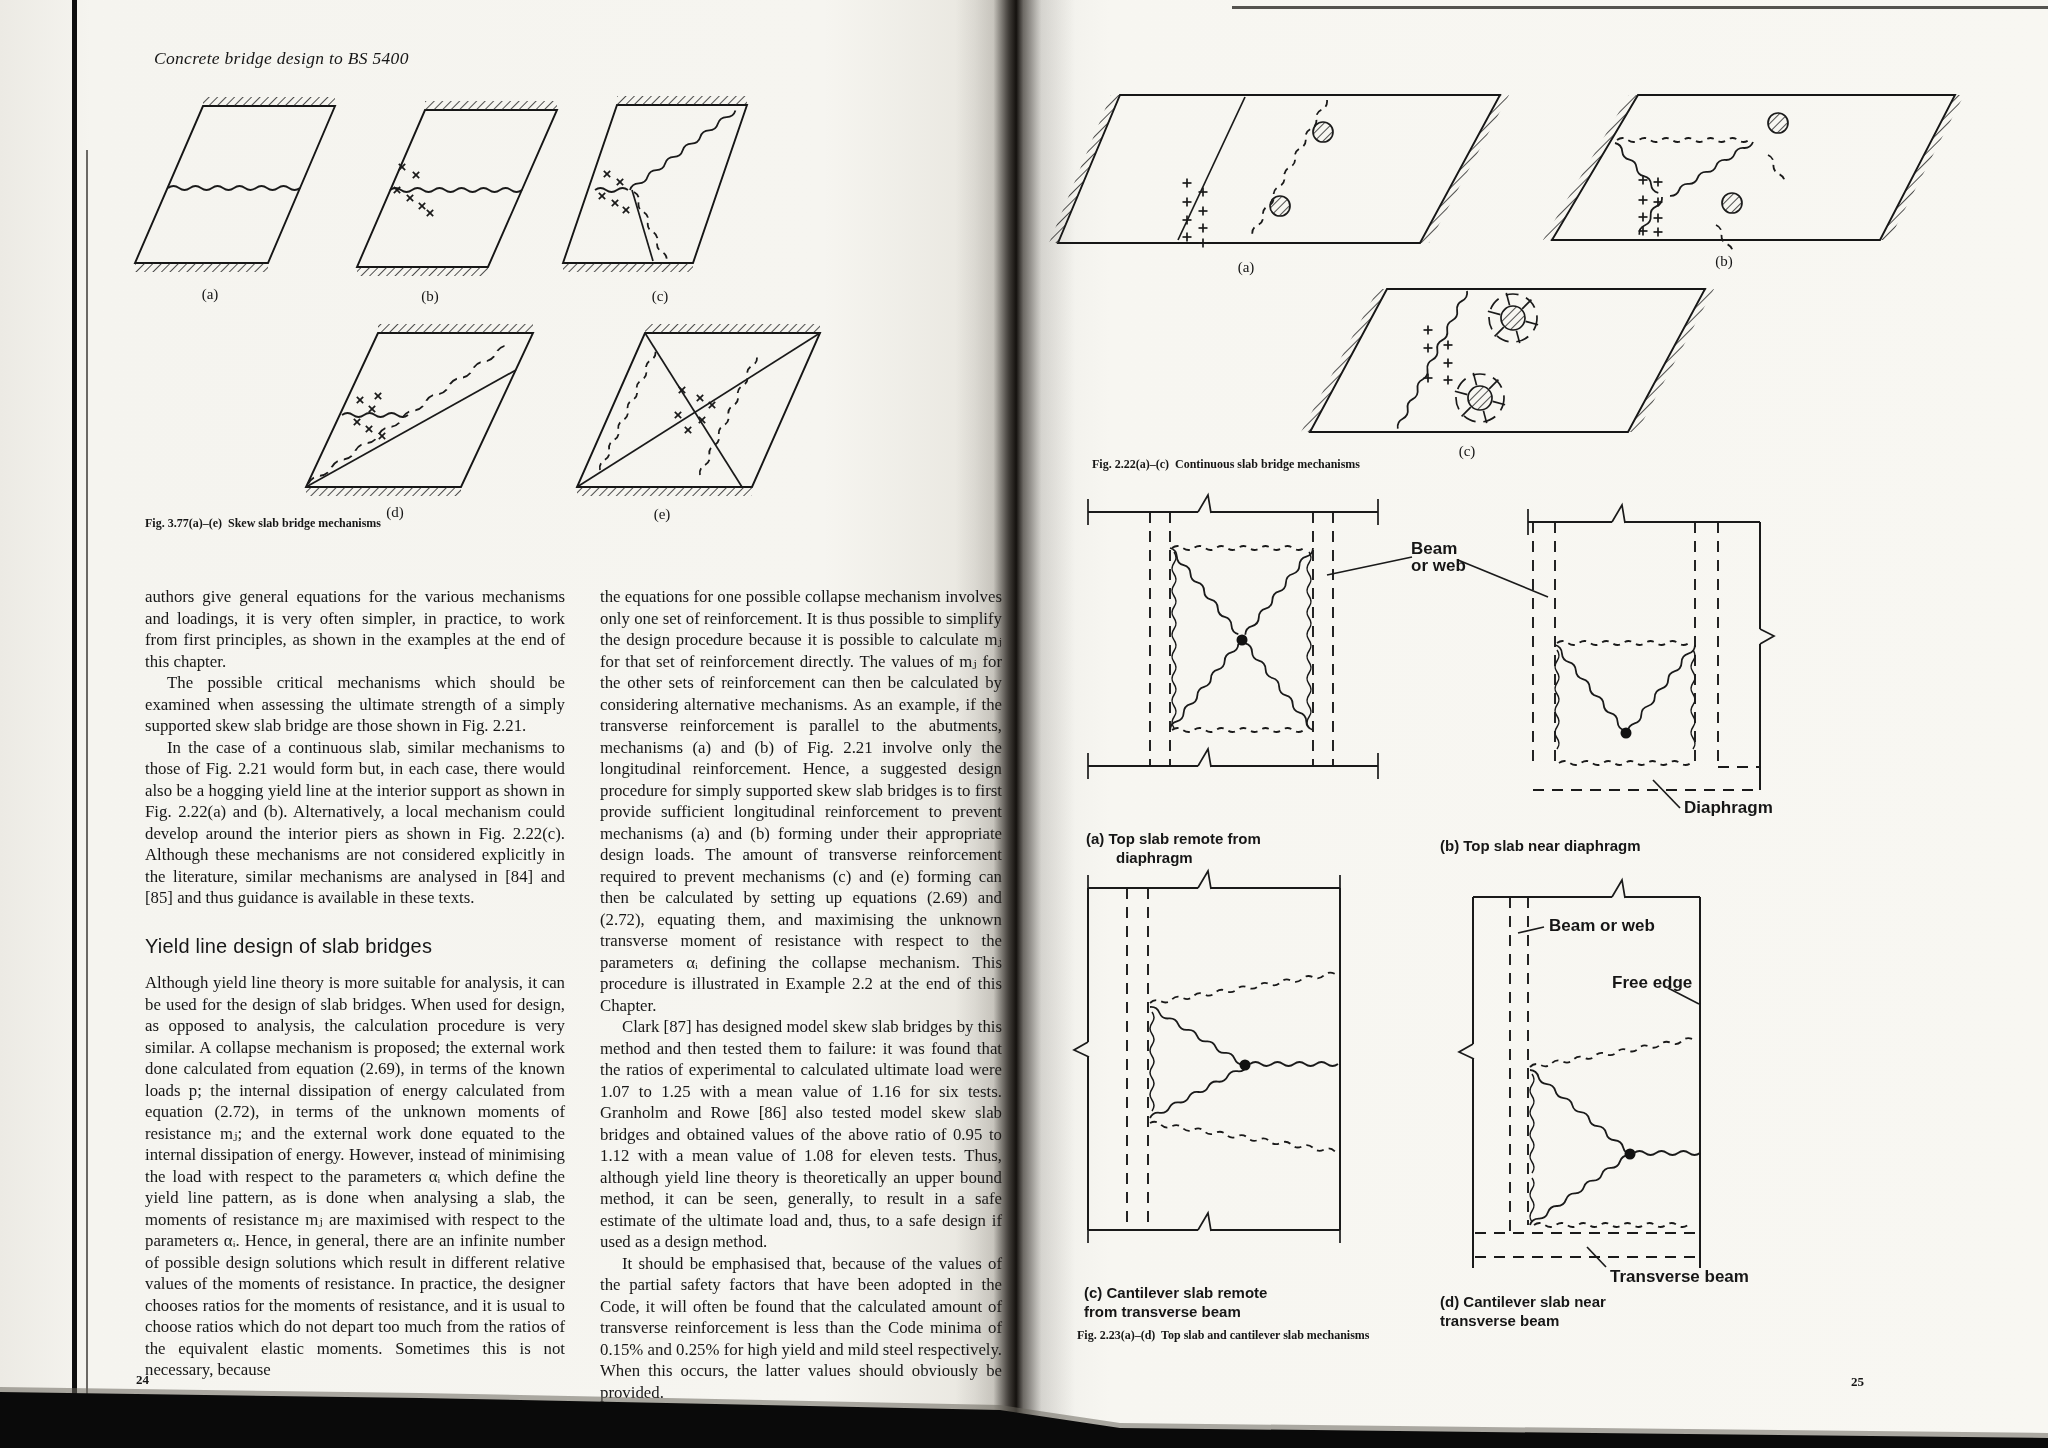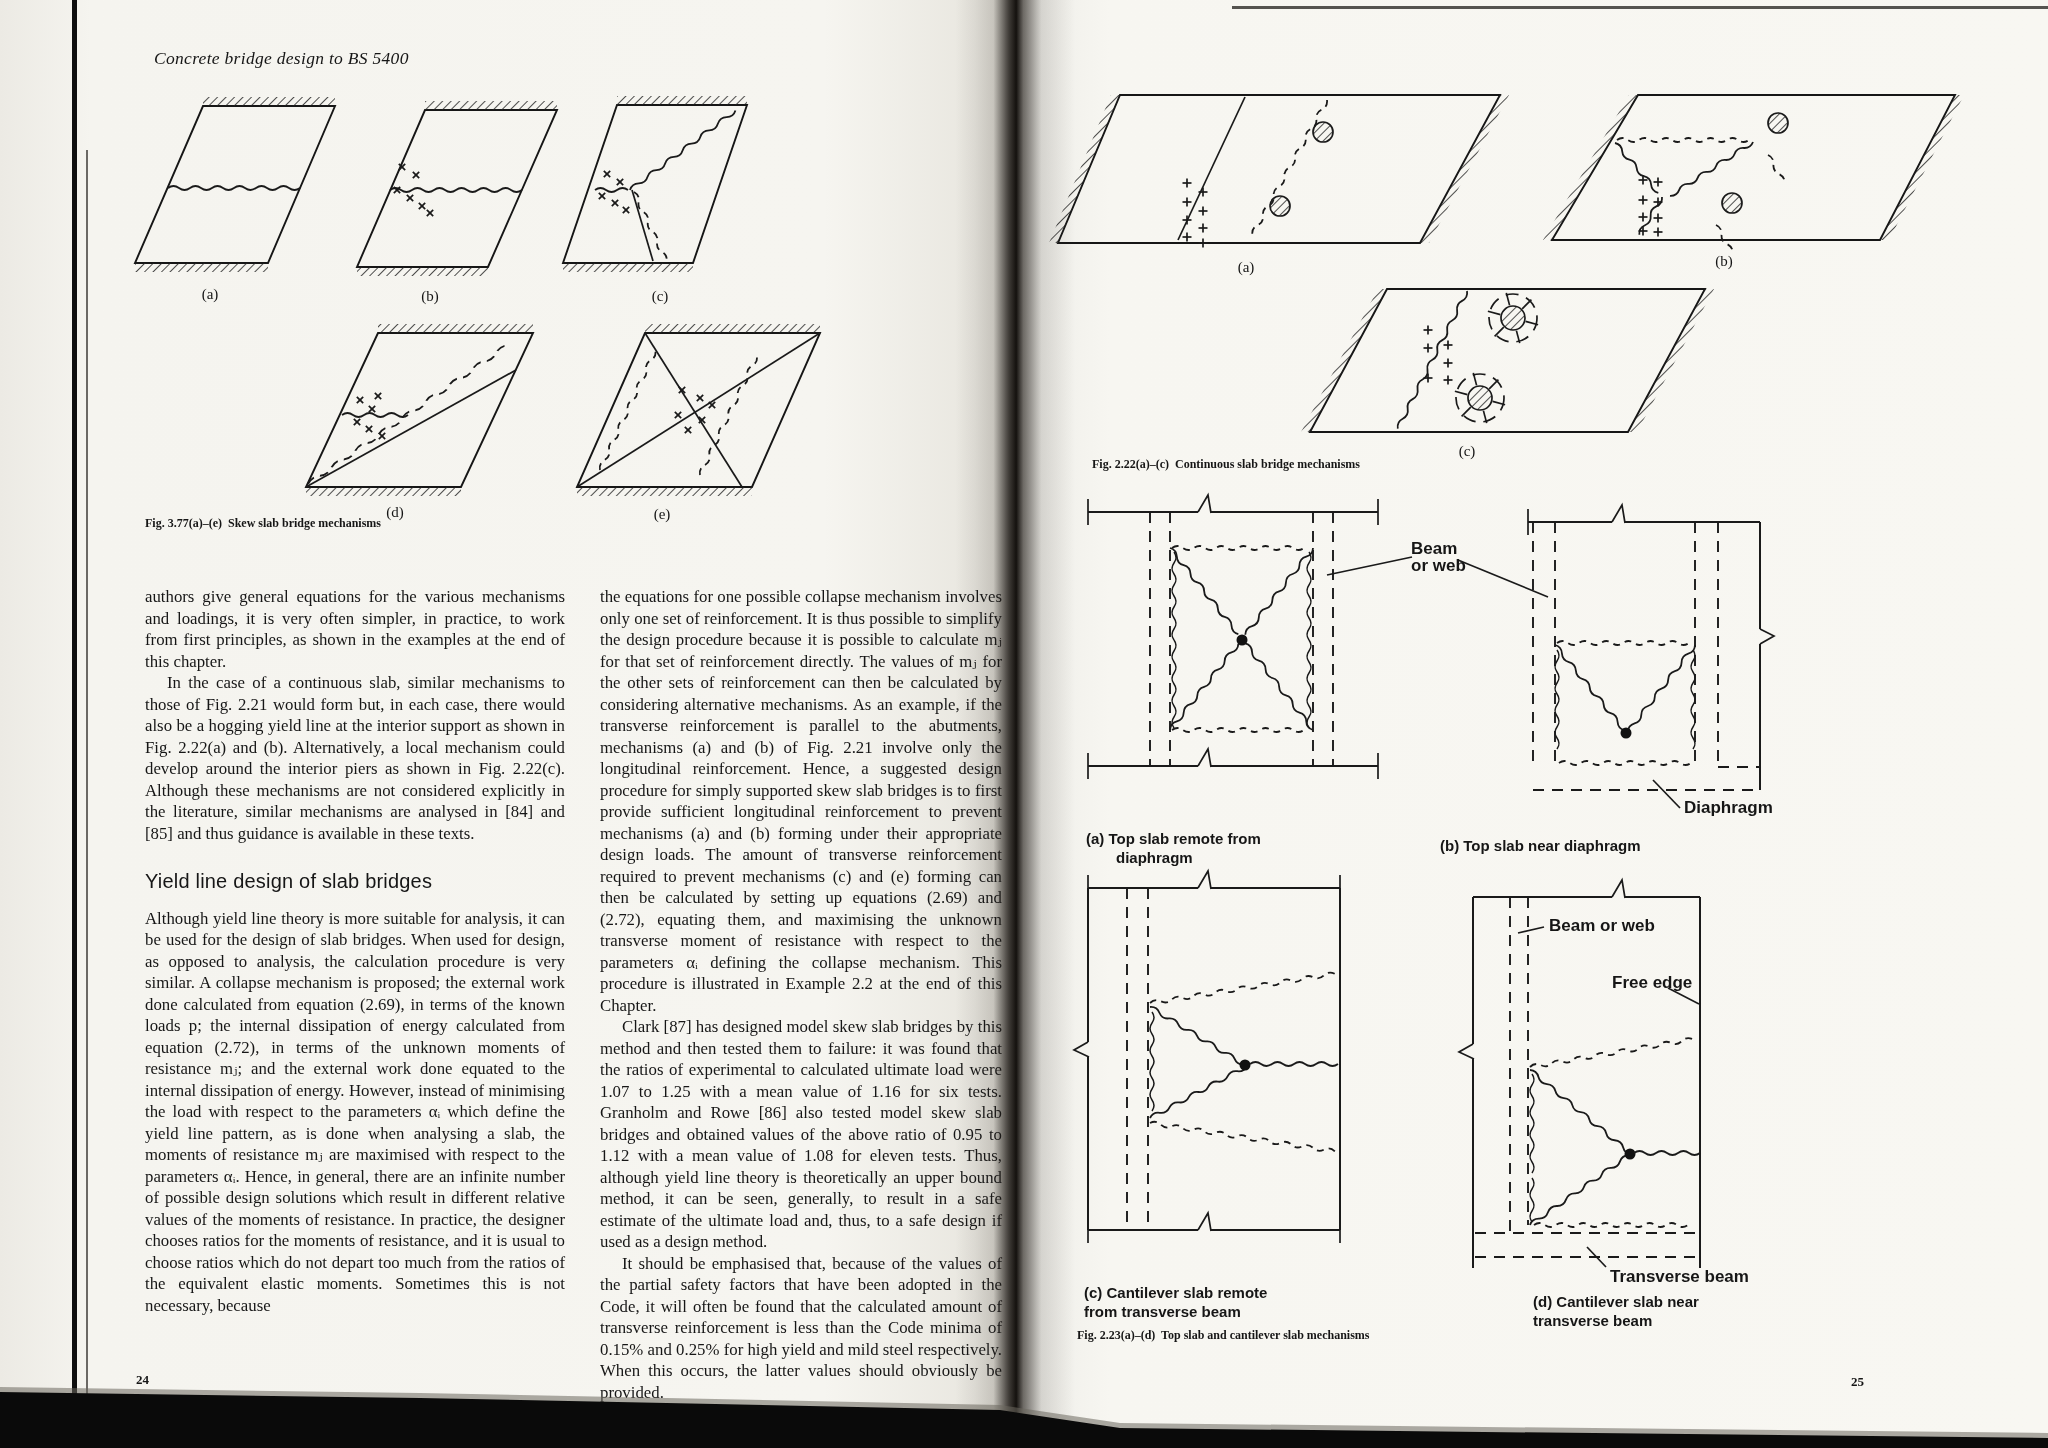--- a/index.html
+++ b/index.html
@@ -322,20 +322,21 @@
       <line class="lnthin" x1="1458" y1="560" x2="1548" y2="597"></line>
     </g>
   </svg>
 
   <div class="abs runhead" style="left:136px;top:48px;margin-left:18px;">Concrete bridge design to BS 5400</div>
 
   <div class="abs figcap" style="left:145px;top:516px;">Fig. 3.77(a)–(e)  Skew slab bridge mechanisms</div>
 
   <div class="abs bodytext" style="left:145px;top:563px;width:420px;">
     <p>authors give general equations for the various mechanisms and loadings, it is very often simpler, in practice, to work from first principles, as shown in the examples at the end of this chapter.</p>
+    <p class="ind">The possible critical mechanisms which should be examined when assessing the ultimate strength of a simply supported skew slab bridge are those shown in Fig. 2.21.</p>
     <p class="ind">In the case of a continuous slab, similar mechanisms to those of Fig. 2.21 would form but, in each case, there would also be a hogging yield line at the interior support as shown in Fig. 2.22(a) and (b). Alternatively, a local mechanism could develop around the interior piers as shown in Fig. 2.22(c). Although these mechanisms are not considered explicitly in the literature, similar mechanisms are analysed in [84] and [85] and thus guidance is available in these texts.</p>
     <div class="sechead">Yield line design of slab bridges</div>
     <p>Although yield line theory is more suitable for analysis, it can be used for the design of slab bridges. When used for design, as opposed to analysis, the calculation procedure is very similar. A collapse mechanism is proposed; the external work done calculated from equation (2.69), in terms of the known loads p; the internal dissipation of energy calculated from equation (2.72), in terms of the unknown moments of resistance mⱼ; and the external work done equated to the internal dissipation of energy. However, instead of minimising the load with respect to the parameters αᵢ which define the yield line pattern, as is done when analysing a slab, the moments of resistance mⱼ are maximised with respect to the parameters αᵢ. Hence, in general, there are an infinite number of possible design solutions which result in different relative values of the moments of resistance. In practice, the designer chooses ratios for the moments of resistance, and it is usual to choose ratios which do not depart too much from the ratios of the equivalent elastic moments. Sometimes this is not necessary, because</p>
   </div>
 
   <div class="abs bodytext" style="left:600px;top:563px;width:402px;">
     <p>the equations for one possible collapse mechanism involves only one set of reinforcement. It is thus possible to simplify the design procedure because it is possible to calculate mⱼ for that set of reinforcement directly. The values of mⱼ for the other sets of reinforcement can then be calculated by considering alternative mechanisms. As an example, if the transverse reinforcement is parallel to the abutments, mechanisms (a) and (b) of Fig. 2.21 involve only the longitudinal reinforcement. Hence, a suggested design procedure for simply supported skew slab bridges is to first provide sufficient longitudinal reinforcement to prevent mechanisms (a) and (b) forming under their appropriate design loads. The amount of transverse reinforcement required to prevent mechanisms (c) and (e) forming can then be calculated by setting up equations (2.69) and (2.72), equating them, and maximising the unknown transverse moment of resistance with respect to the parameters αᵢ defining the collapse mechanism. This procedure is illustrated in Example 2.2 at the end of this Chapter.</p>
     <p class="ind">Clark [87] has designed model skew slab bridges by this method and then tested them to failure: it was found that the ratios of experimental to calculated ultimate load were 1.07 to 1.25 with a mean value of 1.16 for six tests. Granholm and Rowe [86] also tested model skew slab bridges and ob­tained values of the above ratio of 0.95 to 1.12 with a mean value of 1.08 for eleven tests. Thus, although yield line theory is theoretically an upper bound method, it can be seen, generally, to result in a safe estimate of the ultimate load and, thus, to a safe design if used as a design method.</p>
     <p class="ind">It should be emphasised that, because of the values of the partial safety factors that have been adopted in the Code, it will often be found that the calculated amount of transverse reinforcement is less than the Code minima of 0.15% and 0.25% for high yield and mild steel respectively. When this occurs, the latter values should obviously be provided.</p>
   </div>
@@ -352,21 +353,21 @@
 
   <div class="abs pcap" style="left:1086px;top:829px;width:230px;">
     <span>(a) Top slab remote from</span>
     <span class="l2i">diaphragm</span>
   </div>
   <div class="abs pcap" style="left:1440px;top:836px;">(b) Top slab near diaphragm</div>
   <div class="abs pcap" style="left:1084px;top:1283px;width:240px;">
     <span>(c) Cantilever slab remote</span>
     <span class="l2">from transverse beam</span>
   </div>
-  <div class="abs pcap" style="left:1533px;top:1292px;width:230px;">
+  <div class="abs pcap" style="left:1440px;top:1292px;width:230px;">
     <span>(d) Cantilever slab near</span>
     <span class="l2">transverse beam</span>
   </div>
 
   <div class="abs figcap" style="left:1077px;top:1328px;">Fig. 2.23(a)–(d)  Top slab and cantilever slab mechanisms</div>
 
   <div class="abs pnum" style="left:1851px;top:1374px;">25</div>
 
   <div class="abs spine"></div>
   <div class="abs bind1"></div>

